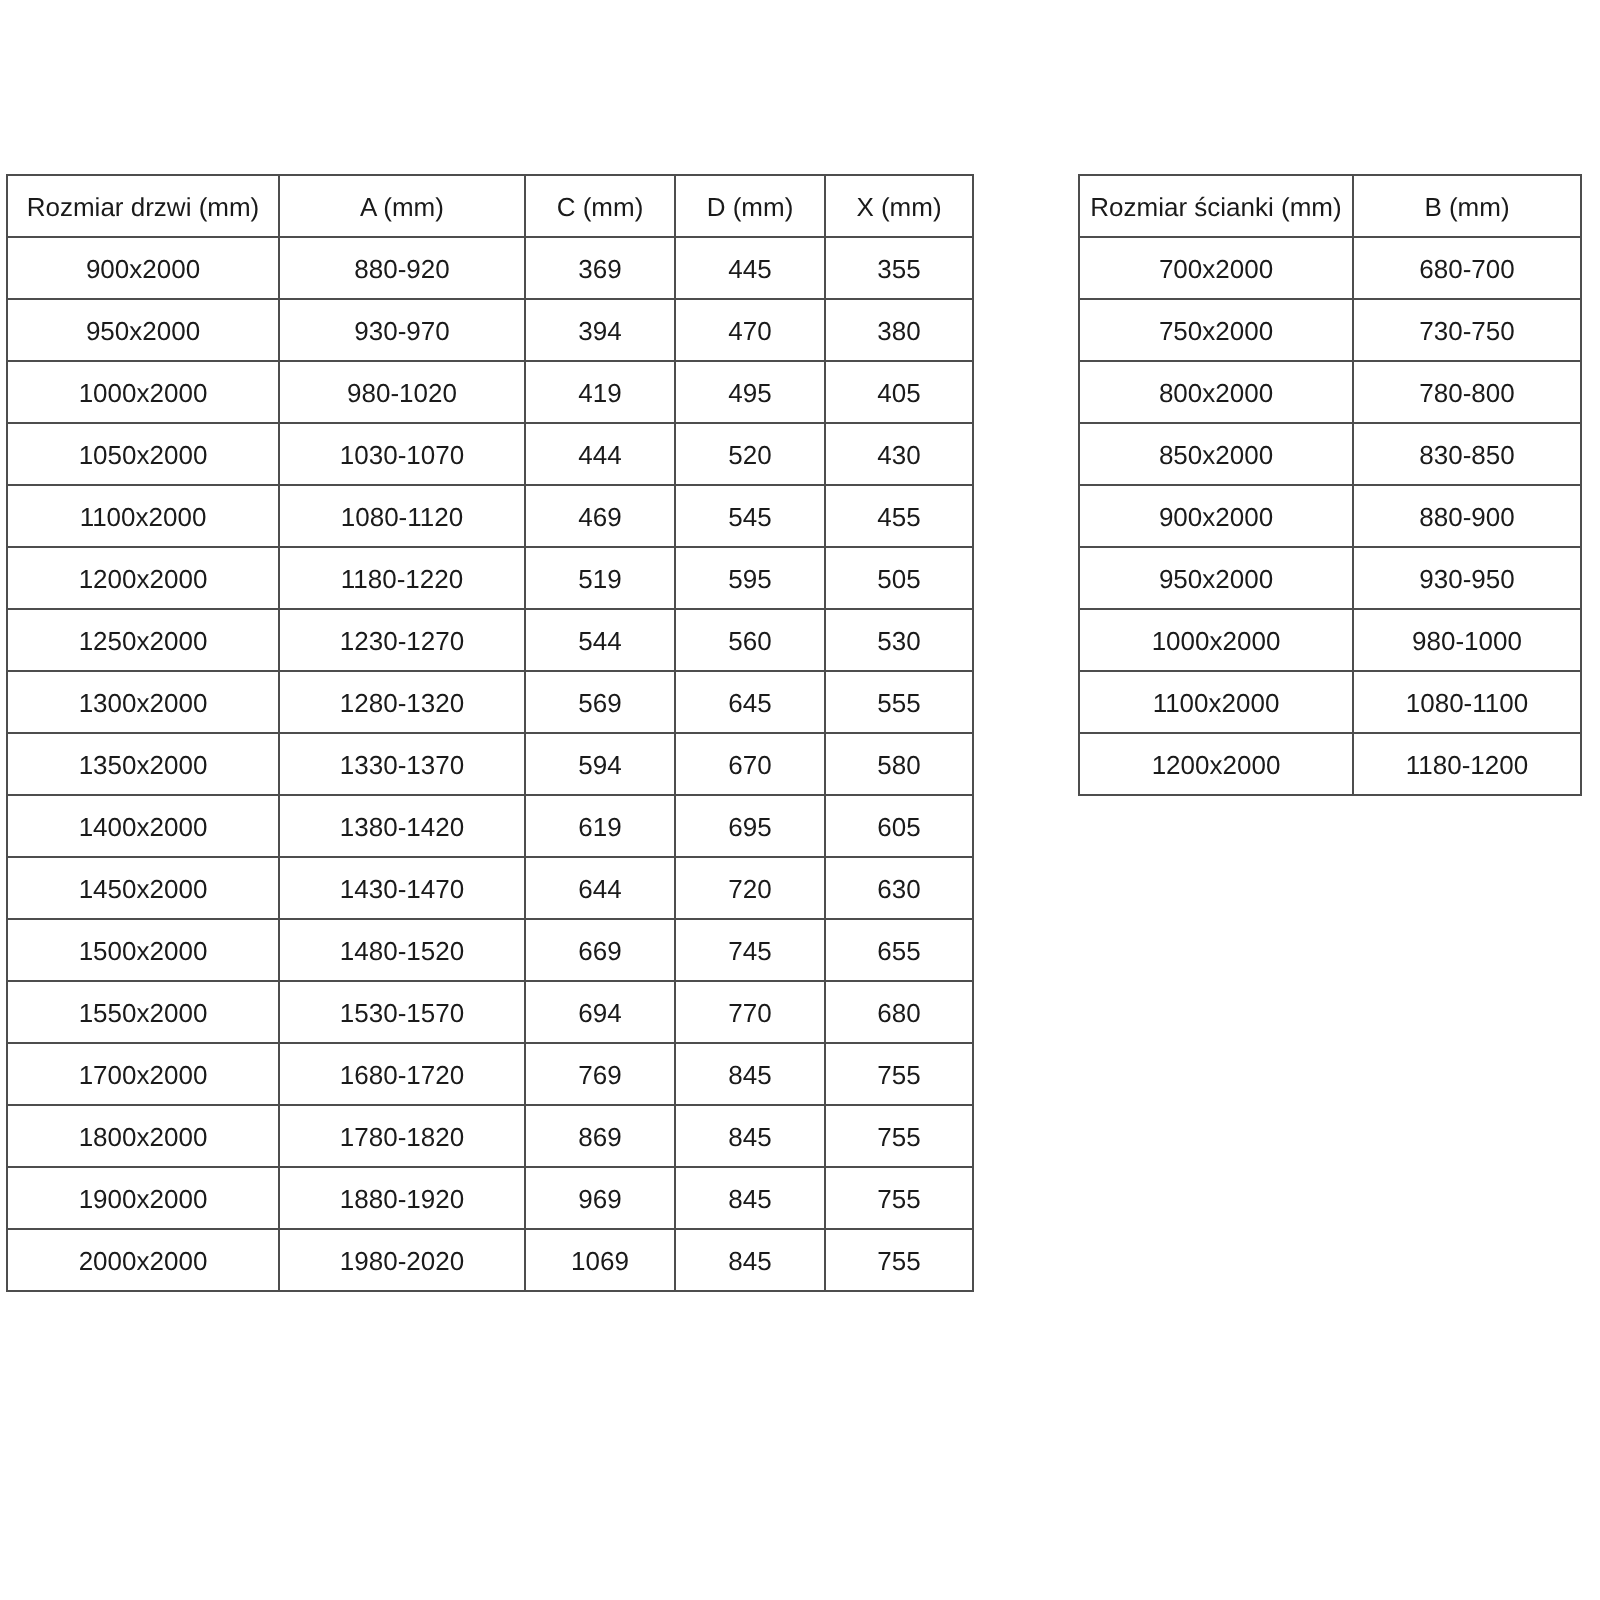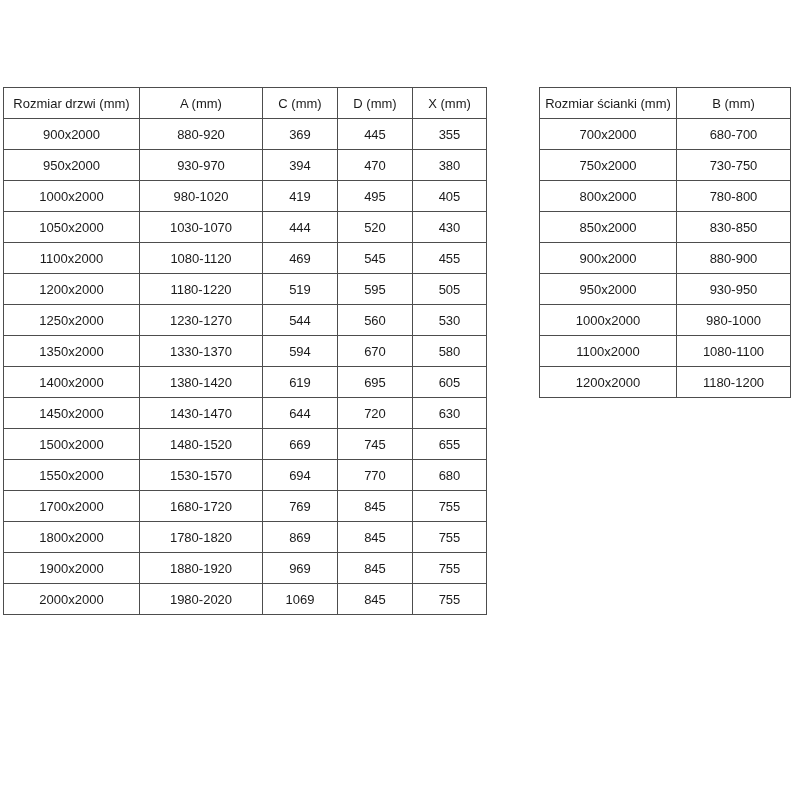--- a/index.html
+++ b/index.html
@@ -114,20 +114,27 @@
           <td>505</td>
         </tr>
         <tr>
           <td>1250x2000</td>
           <td>1230-1270</td>
           <td>544</td>
           <td>560</td>
           <td>530</td>
         </tr>
         <tr>
+          <td>1300x2000</td>
+          <td>1280-1320</td>
+          <td>569</td>
+          <td>645</td>
+          <td>555</td>
+        </tr>
+        <tr>
           <td>1350x2000</td>
           <td>1330-1370</td>
           <td>594</td>
           <td>670</td>
           <td>580</td>
         </tr>
         <tr>
           <td>1400x2000</td>
           <td>1380-1420</td>
           <td>619</td>

